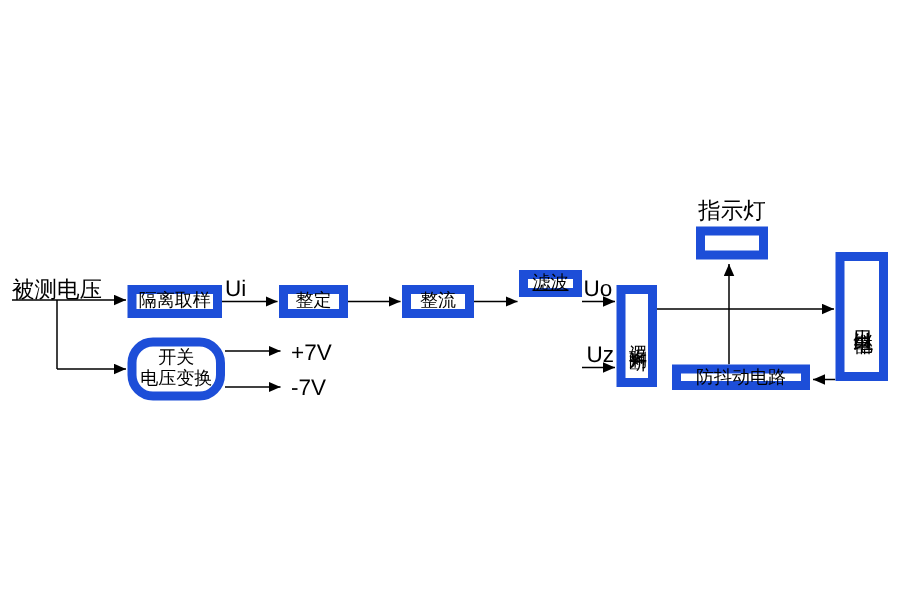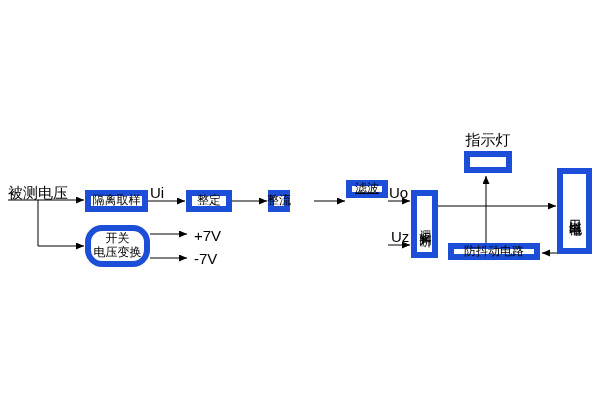--- a/index.html
+++ b/index.html
@@ -82,21 +82,21 @@
   <div class="lbl" style="left:389px; top:184px;">Uo</div>
   <div class="lbl" style="left:391px; top:228px;">Uz</div>
   <div class="lbl" style="left:194px; top:227px;">+7V</div>
   <div class="lbl" style="left:194px; top:250px;">-7V</div>
   <div class="lbl center" style="left:462px; top:131px; width:52px;">指示灯</div>
 
   <div class="box" style="left:85px; top:190px; width:63px; height:22px;">隔离取样</div>
 
   <div class="box" style="left:186px; top:190px; width:46px; height:22px;">整定</div>
 
-  <div class="box" style="left:268px; top:190px; width:22px; height:22px;">整流</div>
+  <div class="box" style="left:268px; top:190px; width:48px; height:22px;">整流</div>
 
   <div class="box" style="left:346px; top:180px; width:42px; height:18px;text-decoration:underline;">滤波</div>
 
   <div class="box vbox" style="left:411px; top:190px; width:27px; height:68px;">逻辑判断</div>
 
 
   <div class="box two-line" style="left:85px; top:225px; width:65px; height:42px;">
     <span>开关</span>
     <span>电压变换</span>
   </div>

